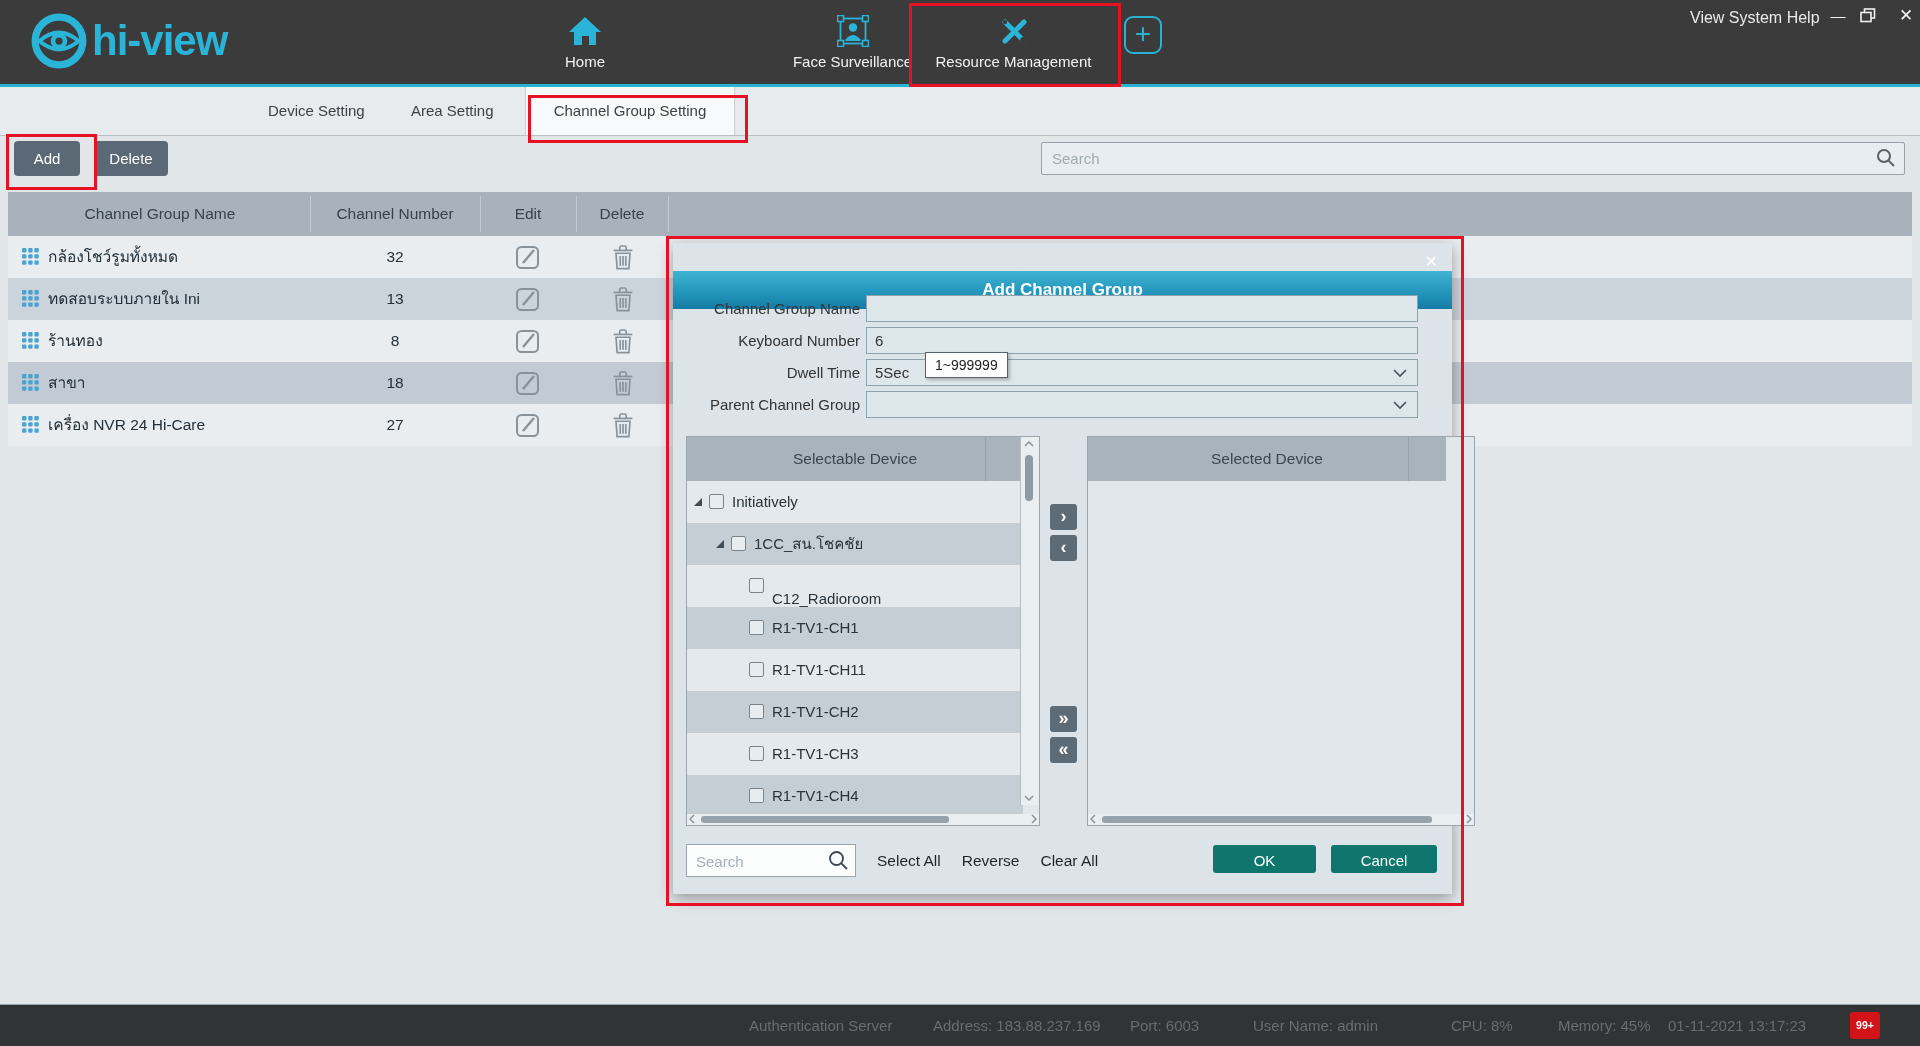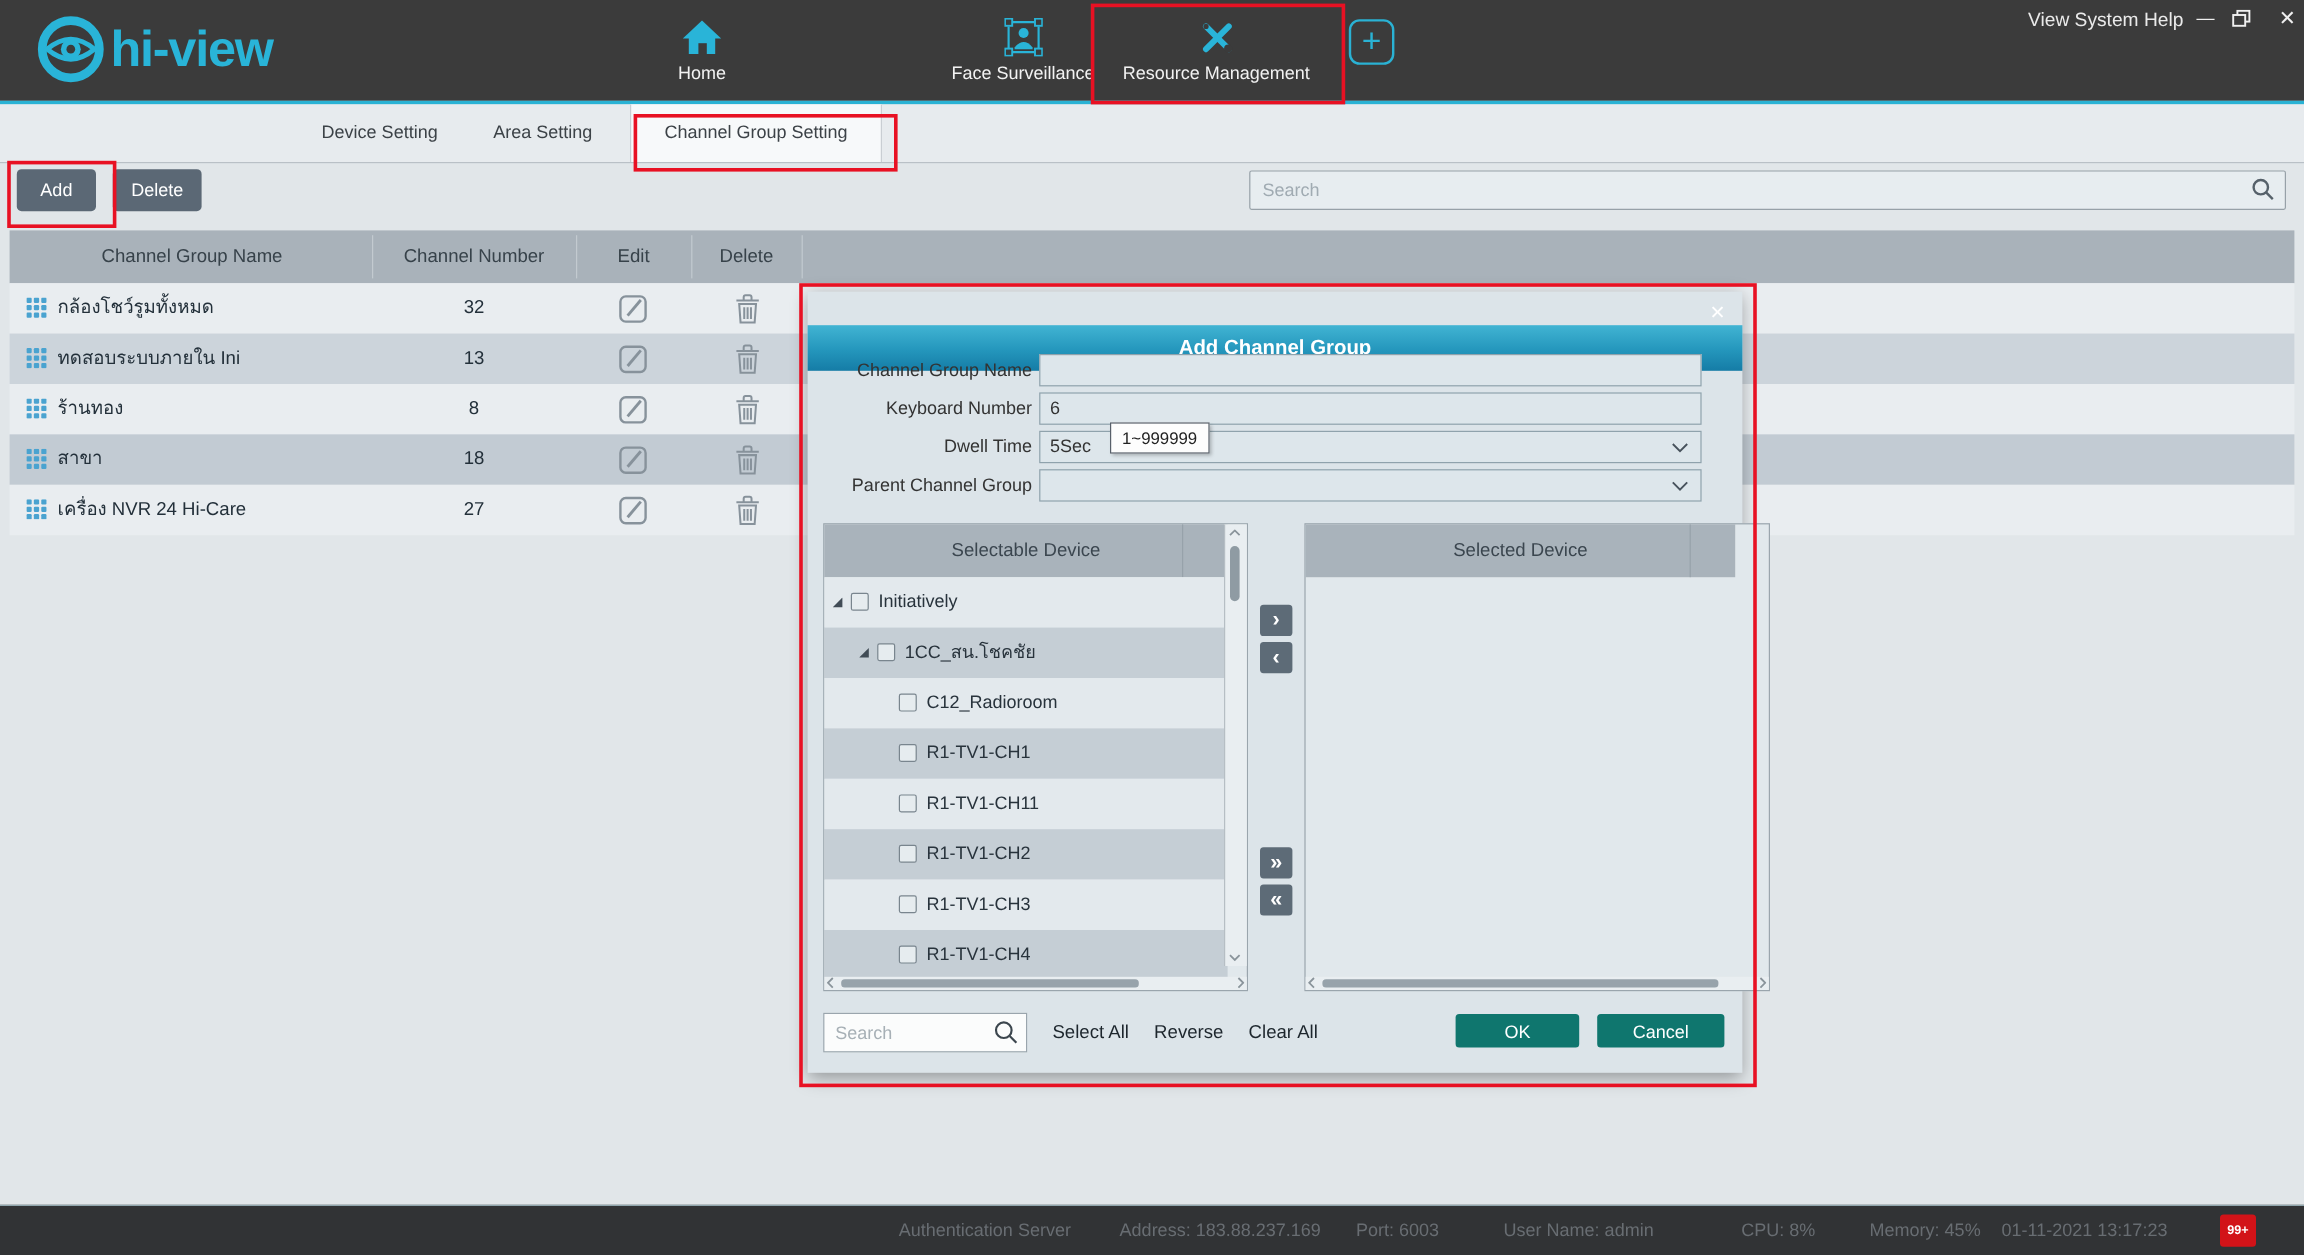--- a/index.html
+++ b/index.html
@@ -429,21 +429,21 @@
         <span class="tree-arrow" style="left:29px;">
             <svg width="9" height="9" viewBox="0 0 9 9">
               <polygon points="8,0 8,8 0,8" fill="#414c56"></polygon>
             </svg>
           </span>
         <span class="cb" style="left:44px;"></span>
         <span class="tree-label" style="left:67px;">1CC_สน.โชคชัย</span>
       </div>
       <div class="tree-row light" style="top:128px;width:336px;">
         <span class="cb" style="left:62px;"></span>
-        <span class="tree-label" style="left:85px;">C12_Radioroom</span>
+        <span class="tree-label" style="left:85px;margin-top:13px;">C12_Radioroom</span>
       </div>
       <div class="tree-row dark" style="top:170px;width:336px;">
         <span class="cb" style="left:62px;"></span>
         <span class="tree-label" style="left:85px;">R1-TV1-CH1</span>
       </div>
       <div class="tree-row light" style="top:212px;width:336px;">
         <span class="cb" style="left:62px;"></span>
         <span class="tree-label" style="left:85px;">R1-TV1-CH11</span>
       </div>
       <div class="tree-row dark" style="top:254px;width:336px;">

